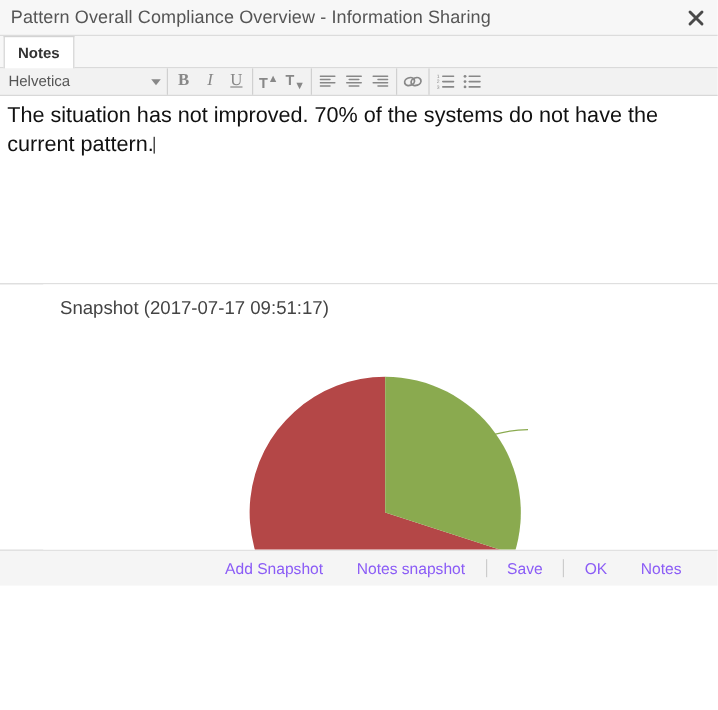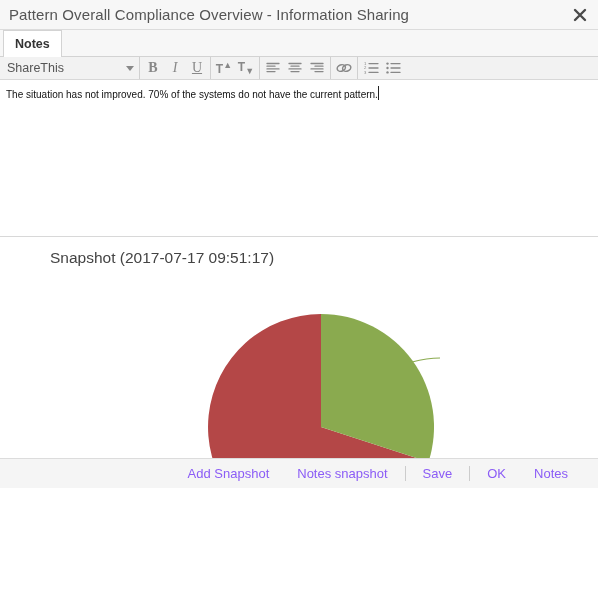--- a/index.html
+++ b/index.html
@@ -152,21 +152,21 @@
   
   .notes-area {
     flex: 0 0 auto;
     height: 156px;
     padding: 4px 6px 0 6px;
     box-sizing: border-box;
     background: #ffffff;
     overflow: hidden;
   }
   .notes-text {
-    font-size: 10px;
+    font-size: 18px;
     color: #111111;
     line-height: 1.35;
     white-space: pre-wrap;
     display: inline;
   }
   .caret {
     display: inline-block;
     width: 1px;
     height: 14px;
     background: #222;
@@ -246,21 +246,21 @@
 
   <div class="tabbar">
     <div class="tab active">
       <span>Notes</span>
     </div>
   </div>
 
   <div class="toolbar">
 
     <div class="font-select">
-      <span>ShareThis</span>
+      <span>Helvetica</span>
       <span class="chevron"></span>
     </div>
 
     <div class="tool-group">
       <div class="tbtn b">
         <span>B</span>
       </div>
       <div class="tbtn i">
         <span>I</span>
       </div>

